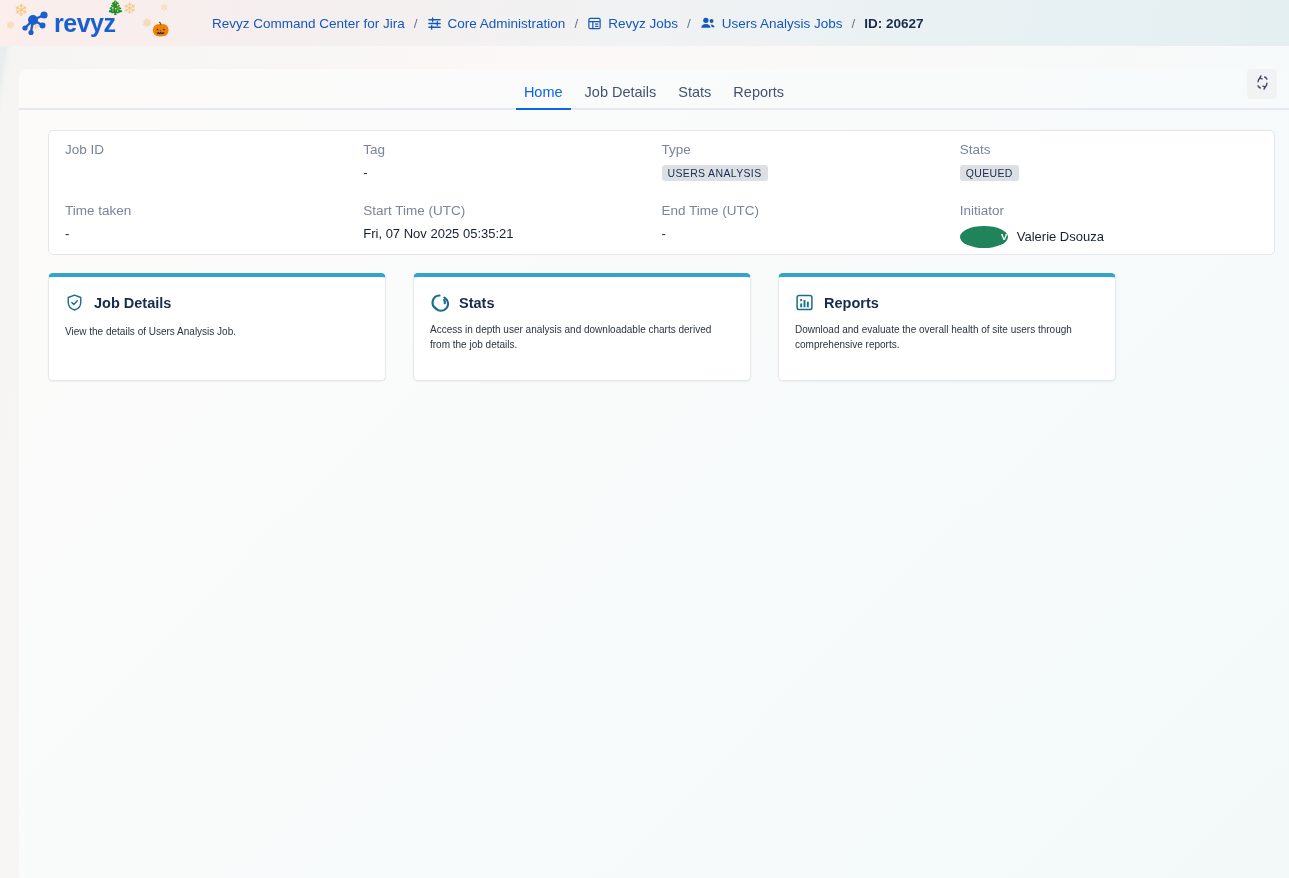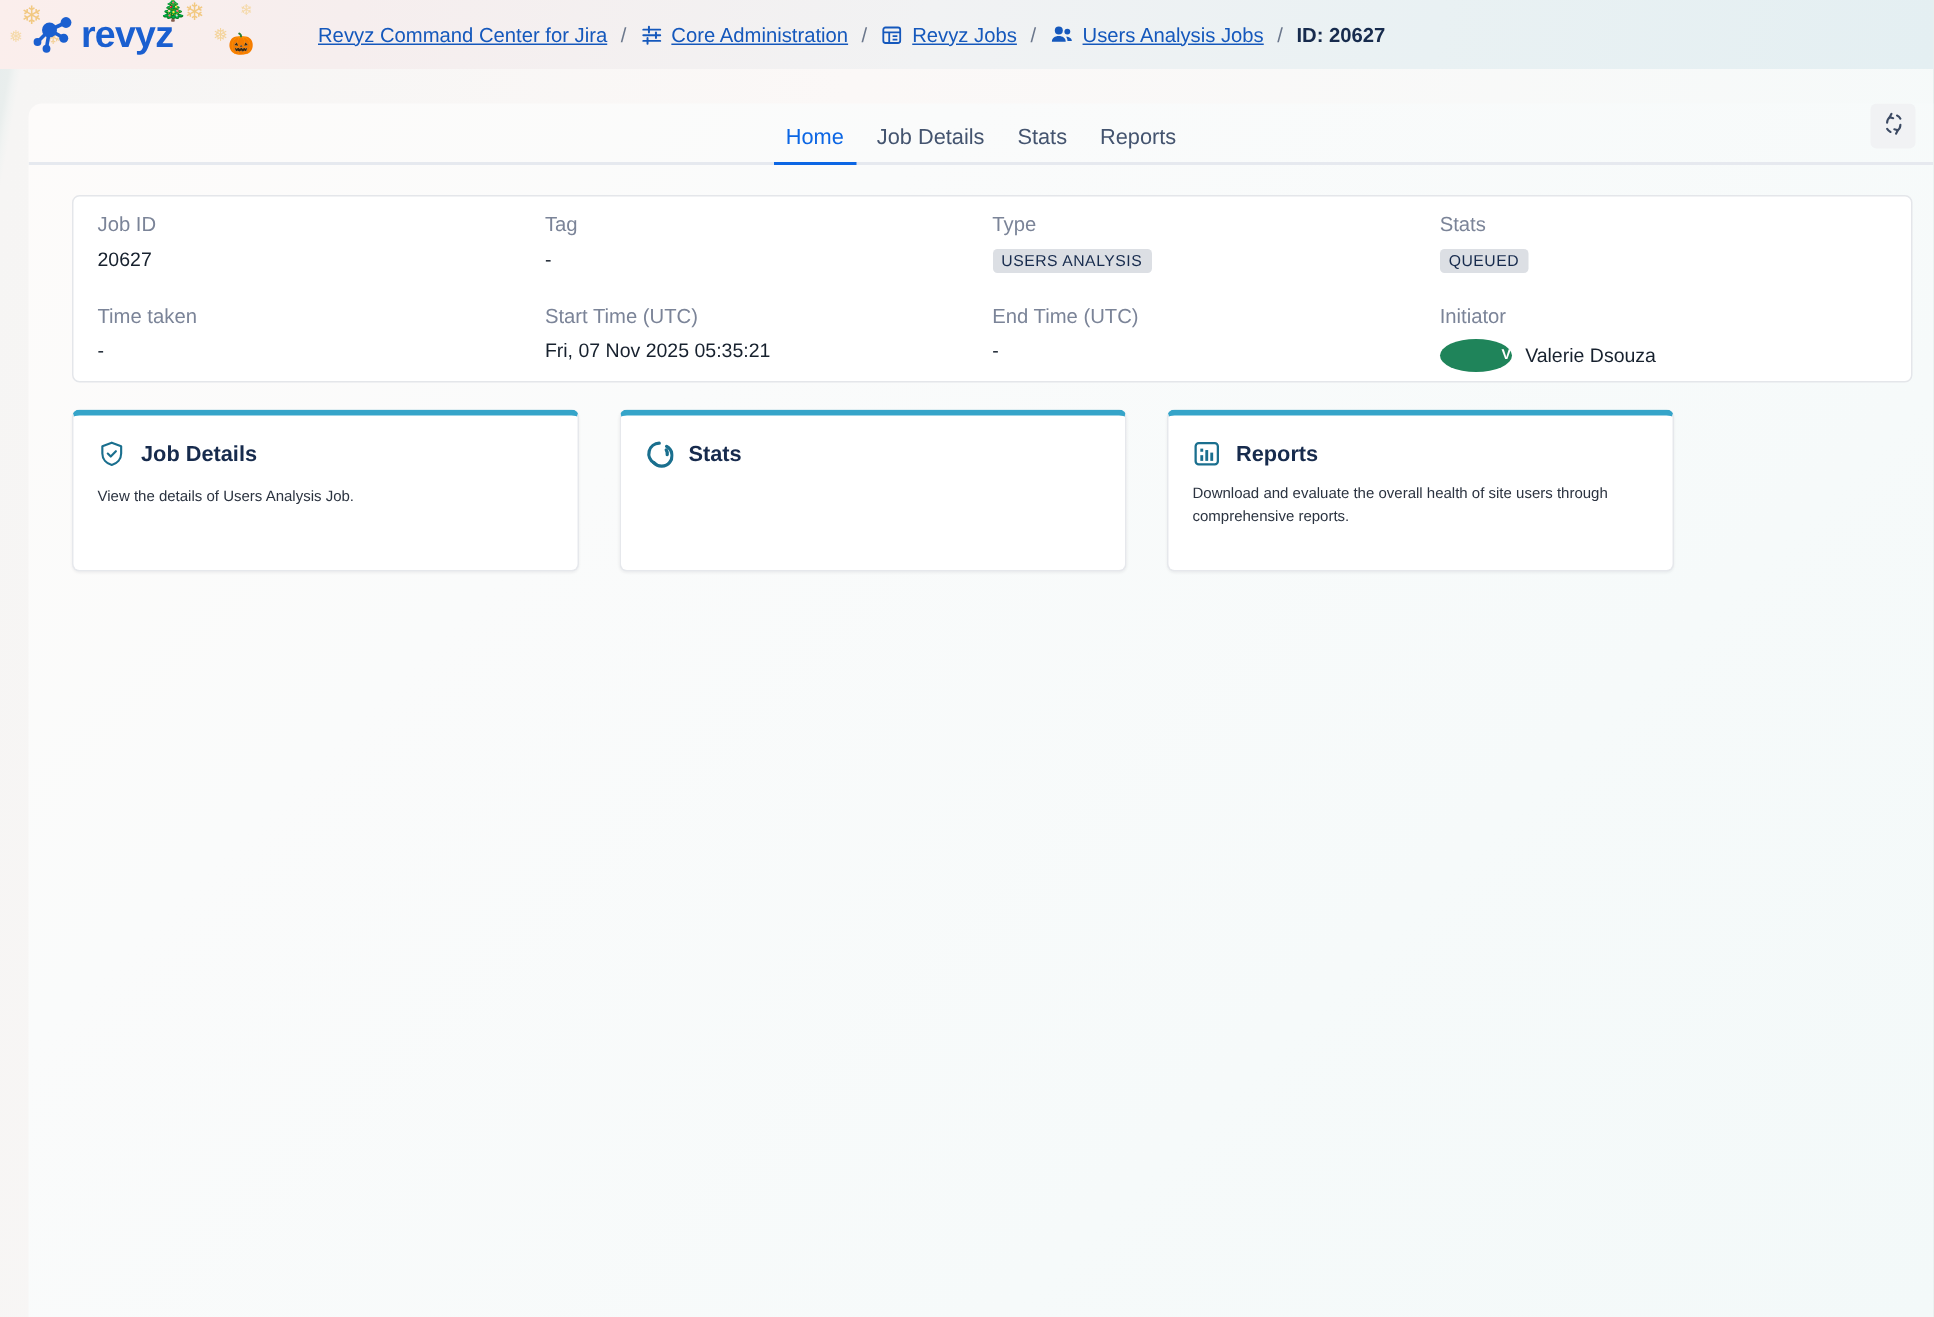--- a/index.html
+++ b/index.html
@@ -71,21 +71,20 @@
     display: flex;
     align-items: center;
     gap: 0px;
     font-size: 13.5px;
     color: #1558bc;
     margin-left: 16px;
     white-space: nowrap;
   }
   .crumb-link {
     color: #1558bc;
-    text-decoration: underline;
     cursor: pointer;
   }
   .crumb-sep { color: #6b778c; padding: 0 9px; }
   .crumb-icon { display: inline-flex; align-items: center; margin-right: 6px; vertical-align: middle; }
   .crumb-item { display: inline-flex; align-items: center; }
   .crumb-id { color: #172b4d; font-weight: bold; }
 
   
   #panel {
     position: absolute;
@@ -344,21 +343,20 @@
           </svg>
         </span>
       </button>
     </div>
 
     <div id="info-card">
       <div class="info-grid">
 
         <div class="info-cell">
           <div class="info-label">Job ID</div>
-          <div class="info-value">20627</div>
         </div>
 
         <div class="info-cell">
           <div class="info-label">Tag</div>
           <div class="info-value">-</div>
         </div>
 
         <div class="info-cell">
           <div class="info-label">Type</div>
           <div class="info-value">
@@ -418,20 +416,21 @@
         <div class="fc-head">
           <span class="fc-icon">
             <svg width="19" height="19" viewBox="0 0 20 20" fill="none">
               <path d="M13.6 3.6a7.4 7.4 0 1 1-5.6 13.5" stroke="#1a6f8e" stroke-width="2.3" stroke-linecap="round" transform="rotate(16 10 10)"></path>
               <path d="M6.4 16.4A7.4 7.4 0 0 1 10 2.6" stroke="#1a6f8e" stroke-width="2.3" stroke-linecap="round"></path>
               <path d="M14.9 7.3a5.1 5.1 0 0 1 .7 3.3" stroke="#1a6f8e" stroke-width="2.3" stroke-linecap="round"></path>
             </svg>
           </span>
           <span class="fc-title">Stats</span>
         </div>
+        <div class="fc-desc">Access in depth user analysis and downloadable charts derived from the job details.</div>
       </div>
 
       <div class="feat-card fc-reports">
         <div class="fc-head">
           <span class="fc-icon">
             <svg width="19" height="19" viewBox="0 0 20 20" fill="none">
               <rect x="2.2" y="2.6" width="15.6" height="14.8" rx="2.2" stroke="#1a6f8e" stroke-width="1.6"></rect>
               <rect x="5.5" y="11.0" width="2" height="4" fill="#1a6f8e"></rect>
               <rect x="9.0" y="7.4" width="2" height="7.6" fill="#1a6f8e"></rect>
               <rect x="12.5" y="9.2" width="2" height="5.8" fill="#1a6f8e"></rect>

